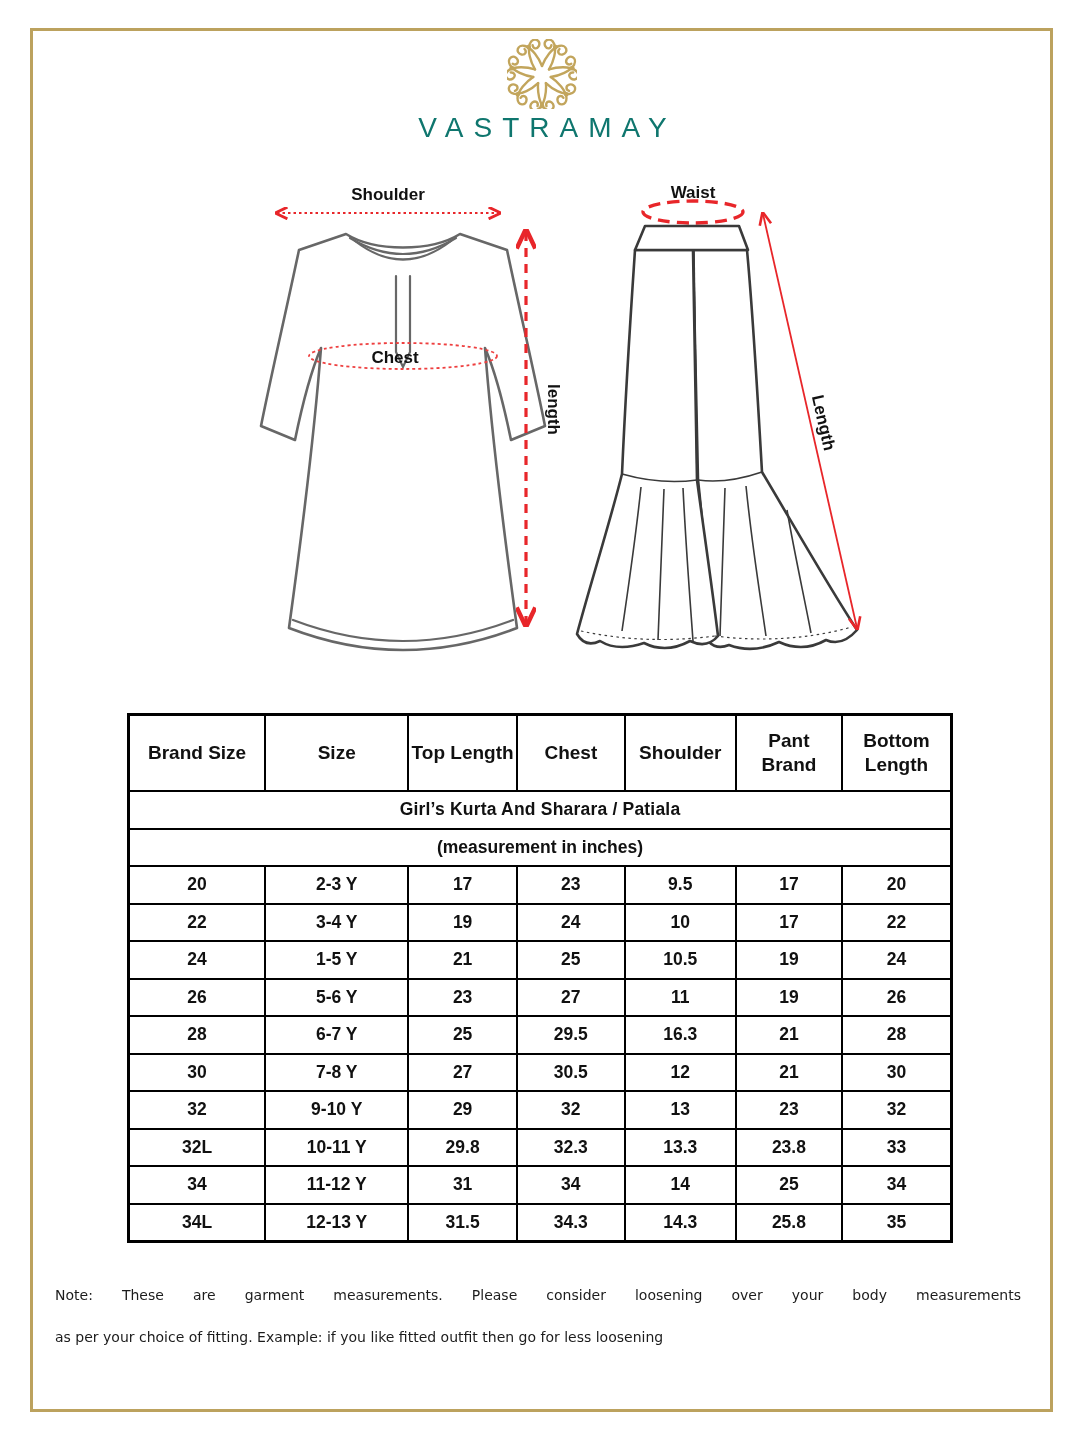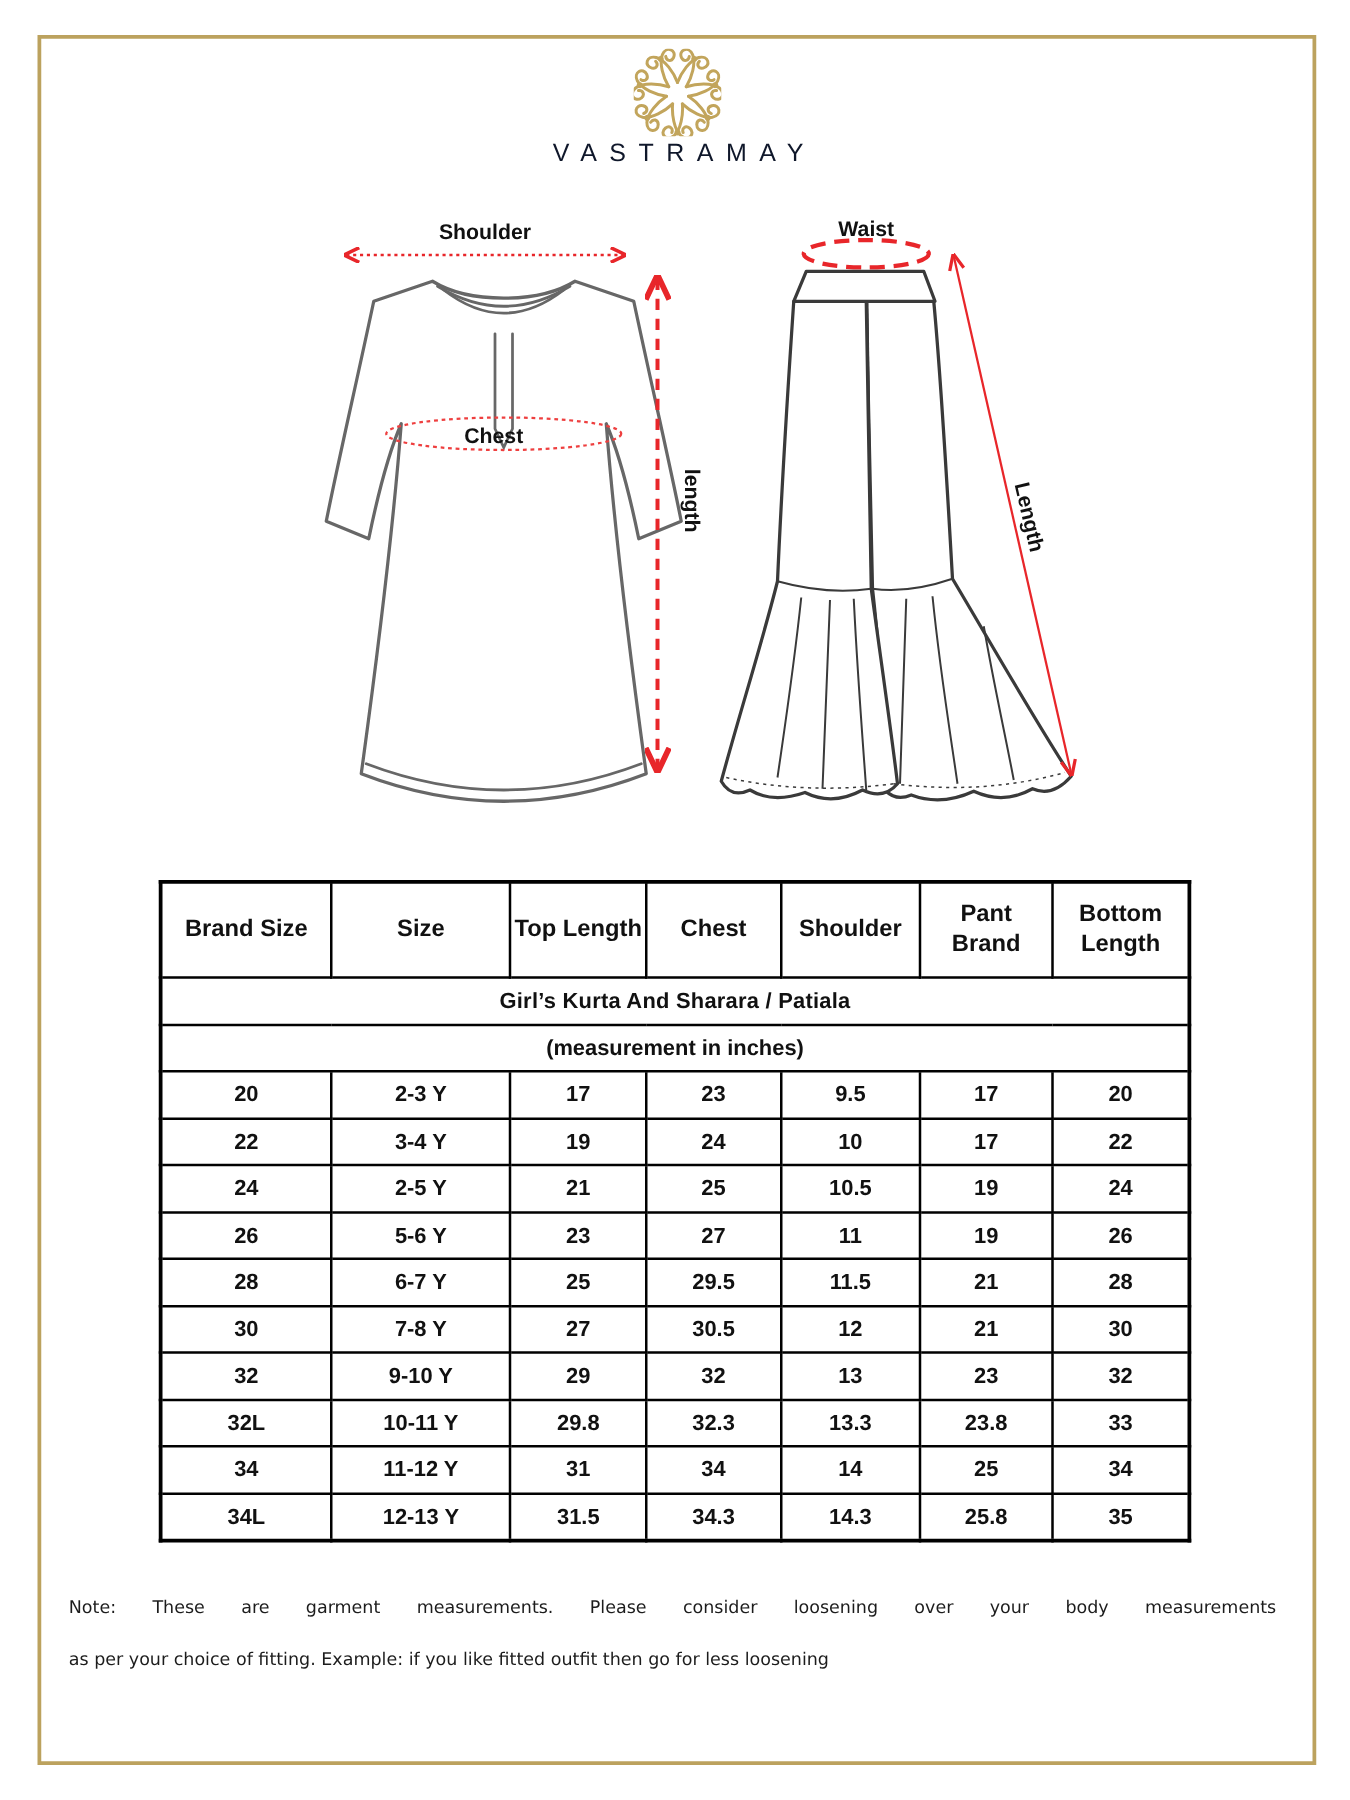--- a/index.html
+++ b/index.html
@@ -9,21 +9,21 @@
     overflow:hidden;
   }
   .gold-frame {
     position:absolute; left:30px; right:27px; top:28px; bottom:28px;
     border:3px solid #bca25e; background:#fff;
   }
   
   .brand-header { text-align:center; padding-top:8px; }
   .brand-logo-icon { display:block; margin:0 auto; }
   .brand-wordmark {
-    margin-top:3px; font-size:20px; font-weight:400; color:#0f172a;
+    margin-top:3px; font-size:28px; font-weight:400; color:#0f766e;
     letter-spacing:10px; padding-left:12px;
   }
   
   .diagrams { display:flex; margin:40px 0 0 210px; width:645px; }
   .diagram-label { font-weight:bold; font-size:17px; fill:#111; }
   .garment-line { fill:#ffffff; stroke:#676767; stroke-width:2.6; stroke-linejoin:round; }
   .garment-detail { fill:none; stroke:#676767; stroke-width:2.2; stroke-linecap:round; }
   .sharara-line { fill:#ffffff; stroke:#3a3a3a; stroke-width:2.6; stroke-linejoin:round; }
   .sharara-detail { fill:none; stroke:#3a3a3a; stroke-width:1.6; }
   
@@ -233,42 +233,42 @@
           <td>22</td>
           <td>3-4 Y</td>
           <td>19</td>
           <td>24</td>
           <td>10</td>
           <td>17</td>
           <td>22</td>
         </tr>
         <tr>
           <td>24</td>
-          <td>2-5 Y</td>
+          <td>1-5 Y</td>
           <td>21</td>
           <td>25</td>
           <td>10.5</td>
           <td>19</td>
           <td>24</td>
         </tr>
         <tr>
           <td>26</td>
           <td>5-6 Y</td>
           <td>23</td>
           <td>27</td>
           <td>11</td>
           <td>19</td>
           <td>26</td>
         </tr>
         <tr>
           <td>28</td>
           <td>6-7 Y</td>
           <td>25</td>
           <td>29.5</td>
-          <td>11.5</td>
+          <td>16.3</td>
           <td>21</td>
           <td>28</td>
         </tr>
         <tr>
           <td>30</td>
           <td>7-8 Y</td>
           <td>27</td>
           <td>30.5</td>
           <td>12</td>
           <td>21</td>

